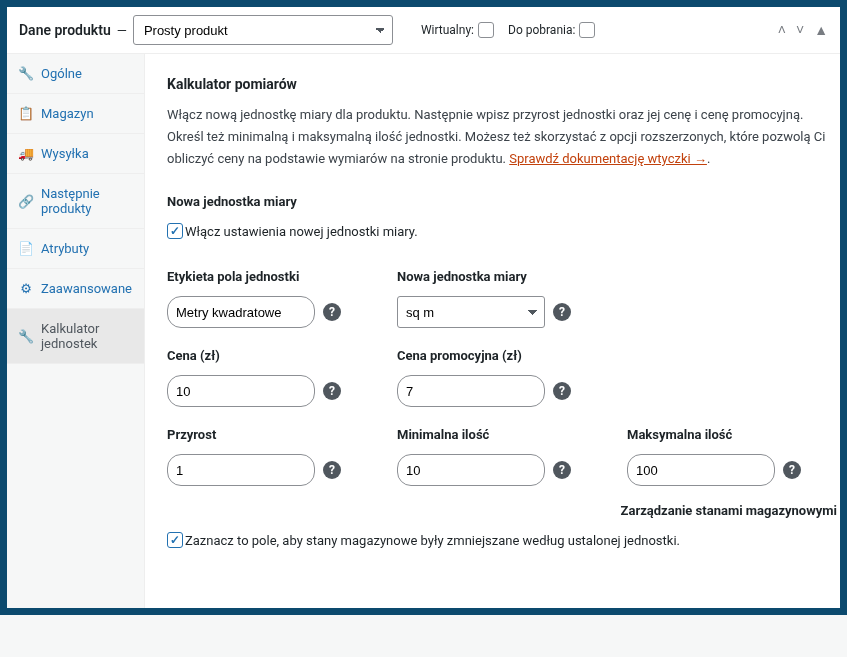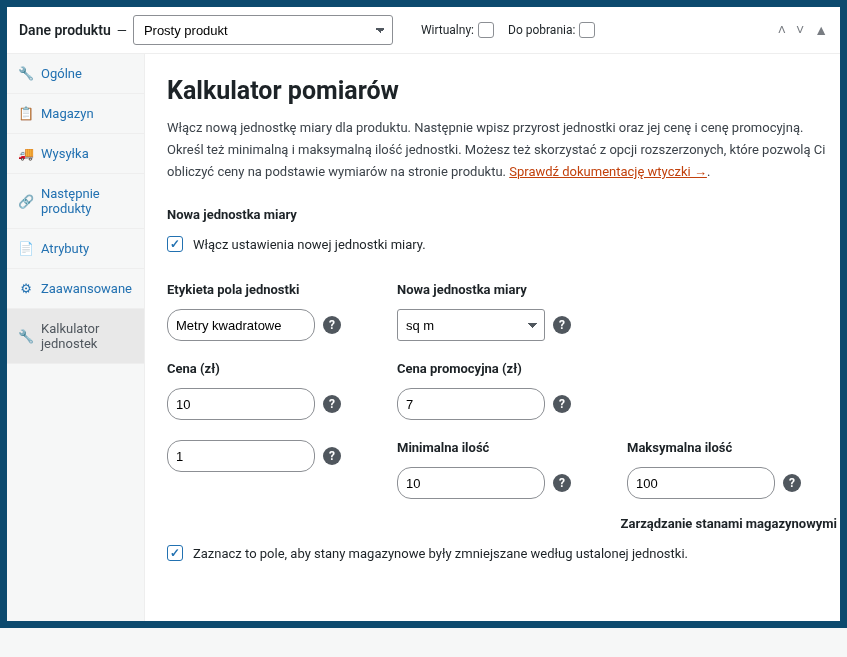--- a/index.html
+++ b/index.html
@@ -14,25 +14,25 @@
     .panel-header .cb { width: 16px; height: 16px; border: 1px solid #8c8f94; border-radius: 3px; margin-right: 14px; }
     .panel-header .right-icons { margin-left: auto; display: flex; gap: 10px; color: #787c82; }
     .panel-header .right-icons span { cursor: pointer; font-size: 14px; line-height: 1; }
     .body { display: flex; }
     .sidebar { width: 165px; background: #f6f7f7; border-right: 1px solid #eee; }
     .sidebar-item { display: flex; align-items: center; gap: 8px; padding: 12px 12px; border-bottom: 1px solid #eee; font-size: 13px; color: #2271b1; cursor: pointer; }
     .sidebar-item .icn { width: 14px; display: inline-flex; justify-content: center; color: #2271b1; }
     .sidebar-item.active { background: #e8e8e8; color: #50575e; }
     .sidebar-item.active .icn { color: #50575e; }
     .content { flex: 1; padding: 22px 26px 30px 22px; }
-    .content h2 { font-size: 25px; font-weight: 700; margin-bottom: 12px; }
+    .content h2 { font-size: 14px; font-weight: 700; margin-bottom: 12px; }
     .desc { font-size: 13px; color: #3c434a; line-height: 1.7; margin-bottom: 24px; }
     .desc a { color: #c2410c; text-decoration: underline; }
     .section-label { font-weight: 700; font-size: 13px; margin-bottom: 14px; }
-    .checkbox-row { display: flex; align-items: center; gap: 10px; margin-bottom: 30px; }
+    .checkbox-row { display: flex; align-items: center; gap: 2px; margin-bottom: 30px; }
     .wc-checkbox { width: 16px; height: 16px; border: 1.5px solid #2271b1; border-radius: 3px; display: inline-flex; align-items: center; justify-content: center; }
     .wc-checkbox::after { content: "✓"; color: #2271b1; font-size: 12px; font-weight: 700; }
     .fields-grid { display: grid; grid-template-columns: 210px 210px 210px; column-gap: 20px; row-gap: 20px; }
     .field { }
     .field-label { font-weight: 700; font-size: 13px; margin-bottom: 12px; display: block; }
     .field-input { width: 148px; height: 32px; border: 1px solid #8c8f94; border-radius: 14px; padding: 0 8px; font-size: 13px; background: #fff; }
     .field-select { width: 148px; height: 32px; border: 1px solid #8c8f94; border-radius: 3px; padding: 0 24px 0 8px; font-size: 13px; background: #fff; -webkit-appearance: none; appearance: none; background-image: linear-gradient(45deg, transparent 50%, #50575e 50%), linear-gradient(135deg, #50575e 50%, transparent 50%); background-position: right 11px top 13px, right 6px top 13px; background-size: 5px 5px, 5px 5px; background-repeat: no-repeat; }
     .help { display: inline-flex; width: 18px; height: 18px; border-radius: 50%; background: #50575e; color: #fff; font-size: 12px; font-weight: 700; align-items: center; justify-content: center; margin-left: 8px; vertical-align: middle; cursor: help; }
     .row-wrap { display: flex; align-items: center; }
     .section-gap { margin-top: 17px; text-align: right; }
@@ -132,20 +132,21 @@
         <div class="field">
           <span class="field-label">Cena promocyjna (zł)</span>
           <div class="row-wrap">
             <input class="field-input" value="7" style="">
             <span class="help">?</span>
           </div>
         </div>
         <div></div>
 
         <div class="field">
+          <span class="field-label">Przyrost</span>
           <div class="row-wrap">
             <input class="field-input" value="1" style="">
             <span class="help">?</span>
           </div>
         </div>
         <div class="field">
           <span class="field-label">Minimalna ilość</span>
           <div class="row-wrap">
             <input class="field-input" value="10" style="">
             <span class="help">?</span>

